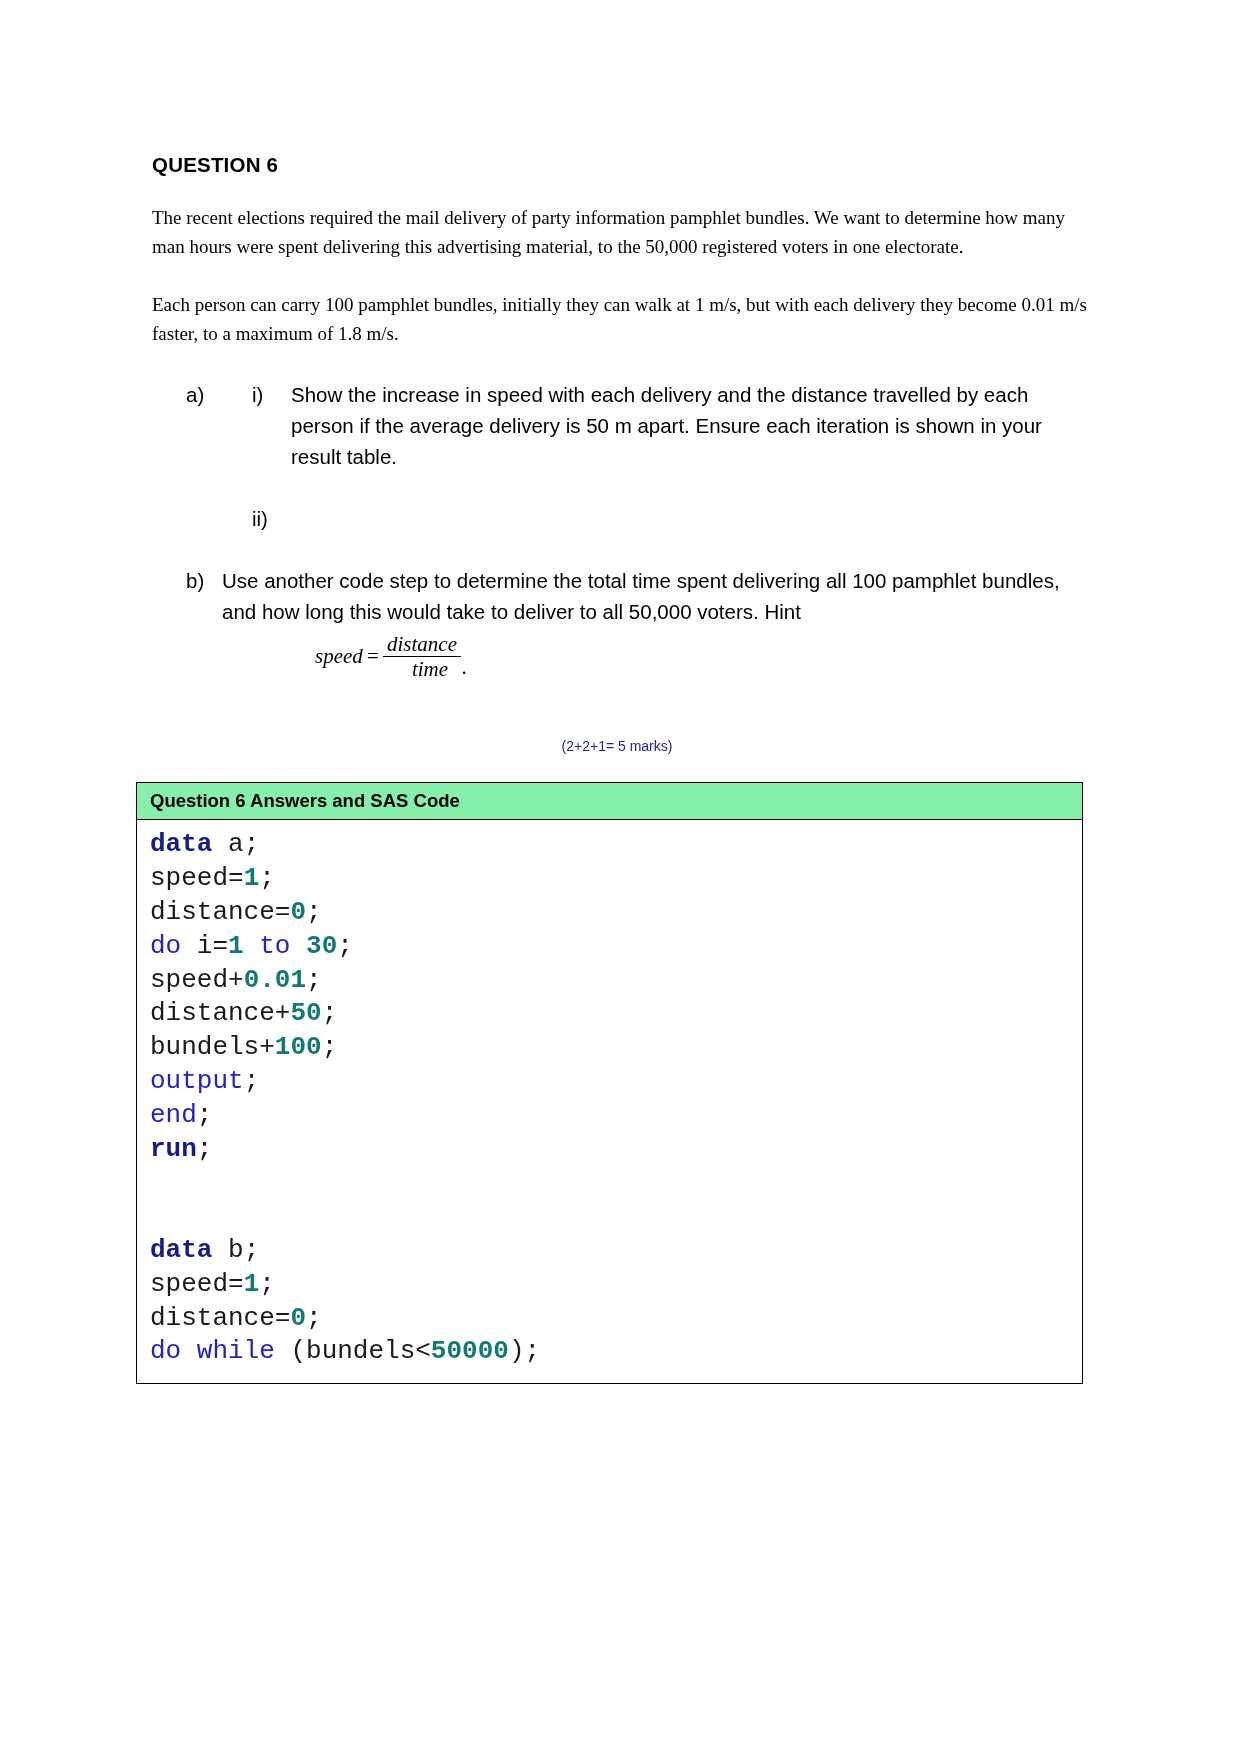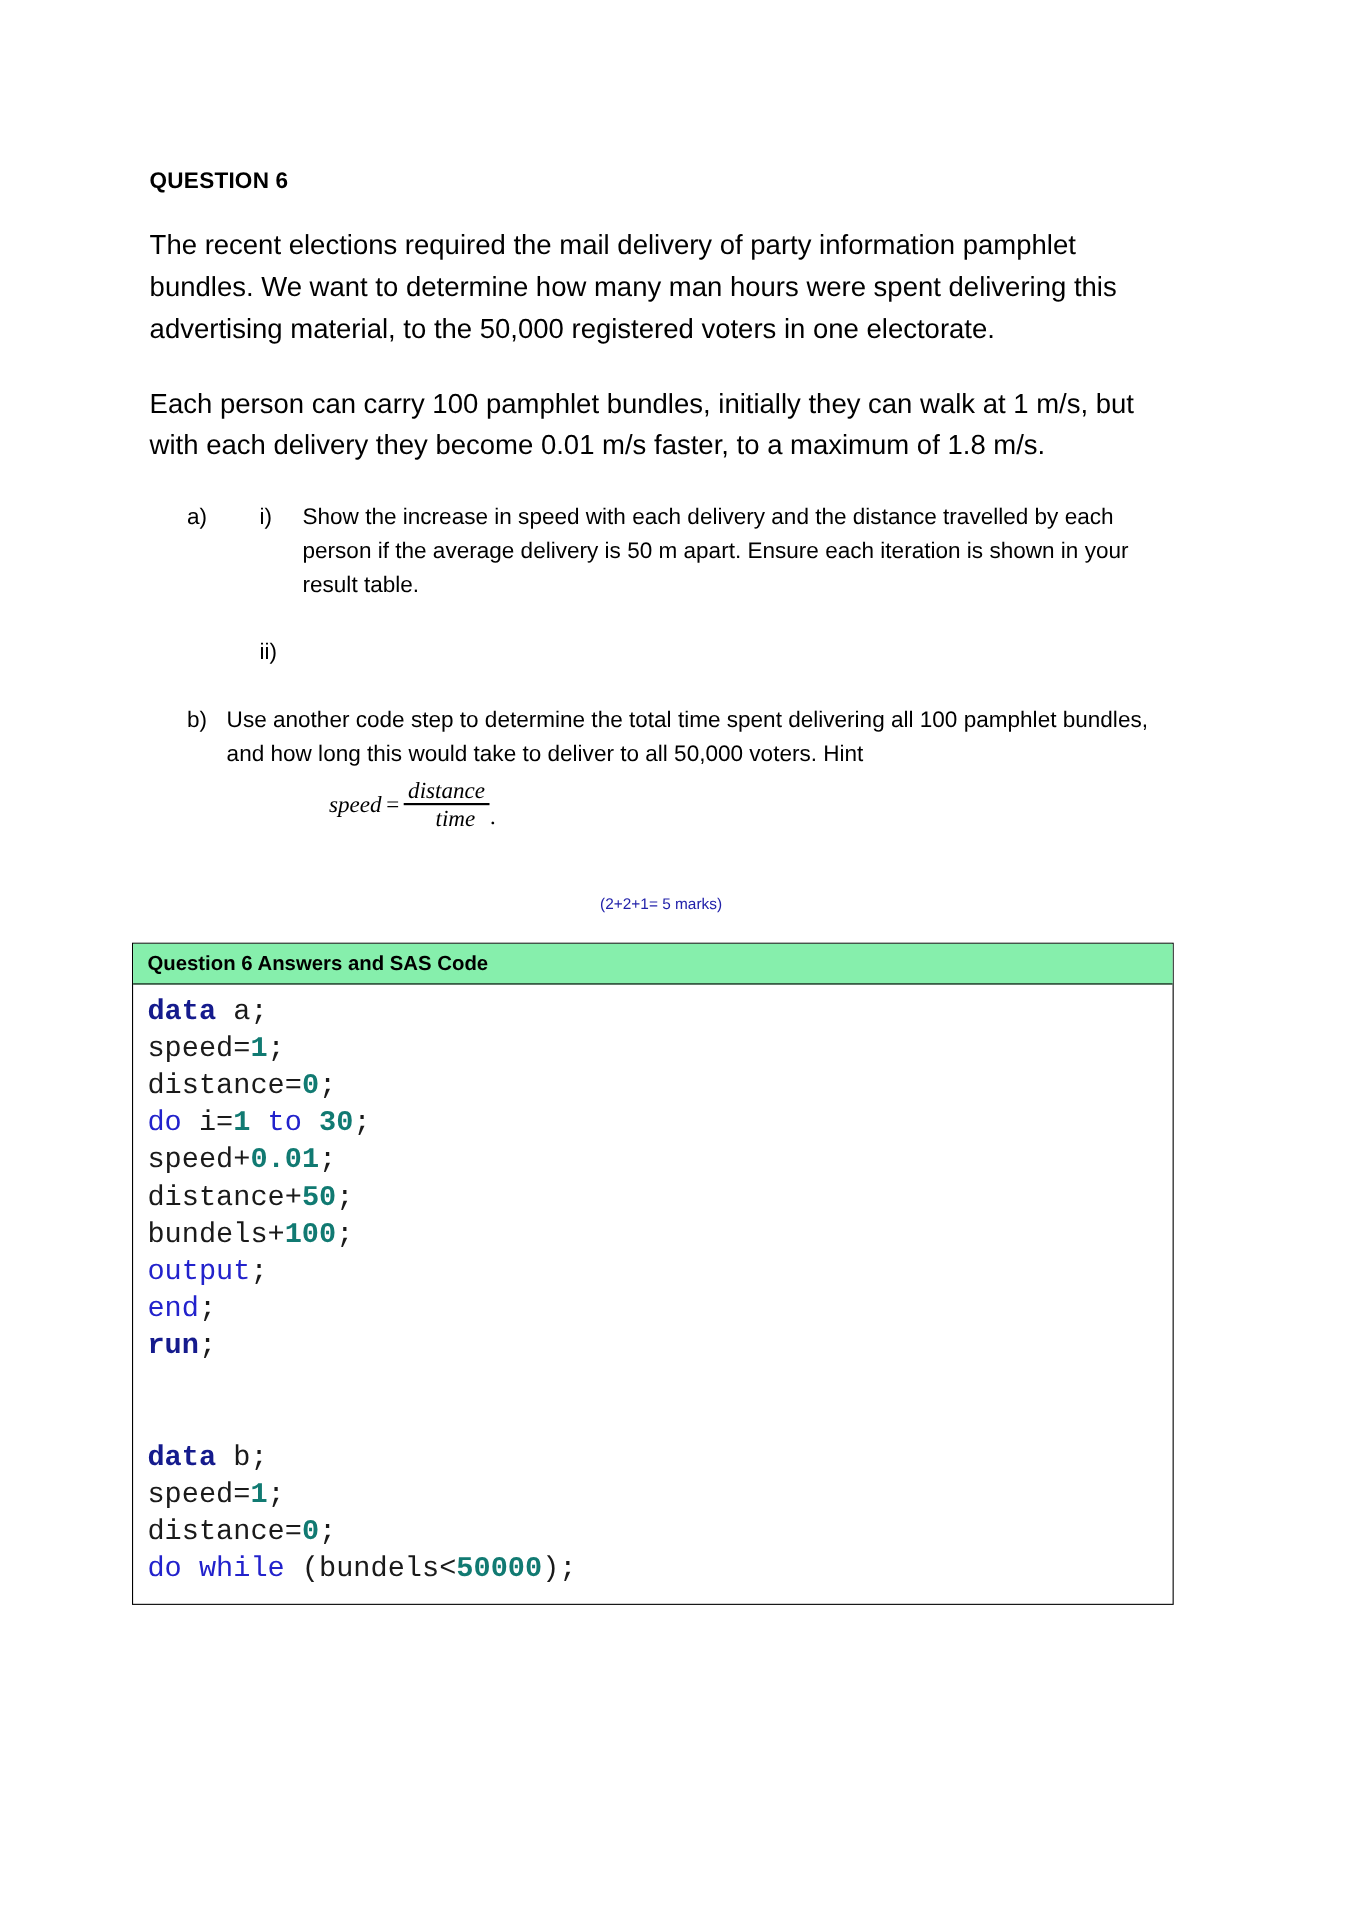--- a/index.html
+++ b/index.html
@@ -17,38 +17,39 @@
   }
   .page {
     position: absolute;
     left: 0; top: 0;
     width: 1241px;
     height: 1754px;
     background: #ffffff;
   }
   .content {
     position: absolute;
-    left: 136px;
+    left: 152px;
     top: 152px;
     width: 937px;
   }
 
   .q-title {
     font-size: 20.5px;
     font-weight: bold;
     letter-spacing: 0.2px;
     margin: 0 0 26px 0;
     line-height: 1.25;
   }
 
   p.body-par {
-    font-size: 25px;
+    font-size: 19px;
     line-height: 1.52;
     margin: 0 0 30px 0;
     text-align: left;
+    font-family: Liberation Serif, serif;
   }
 
   
   ol.lvl-a {
     list-style: none;
     margin: 0;
     padding: 0;
   }
   li.item-a {
     position: relative;

